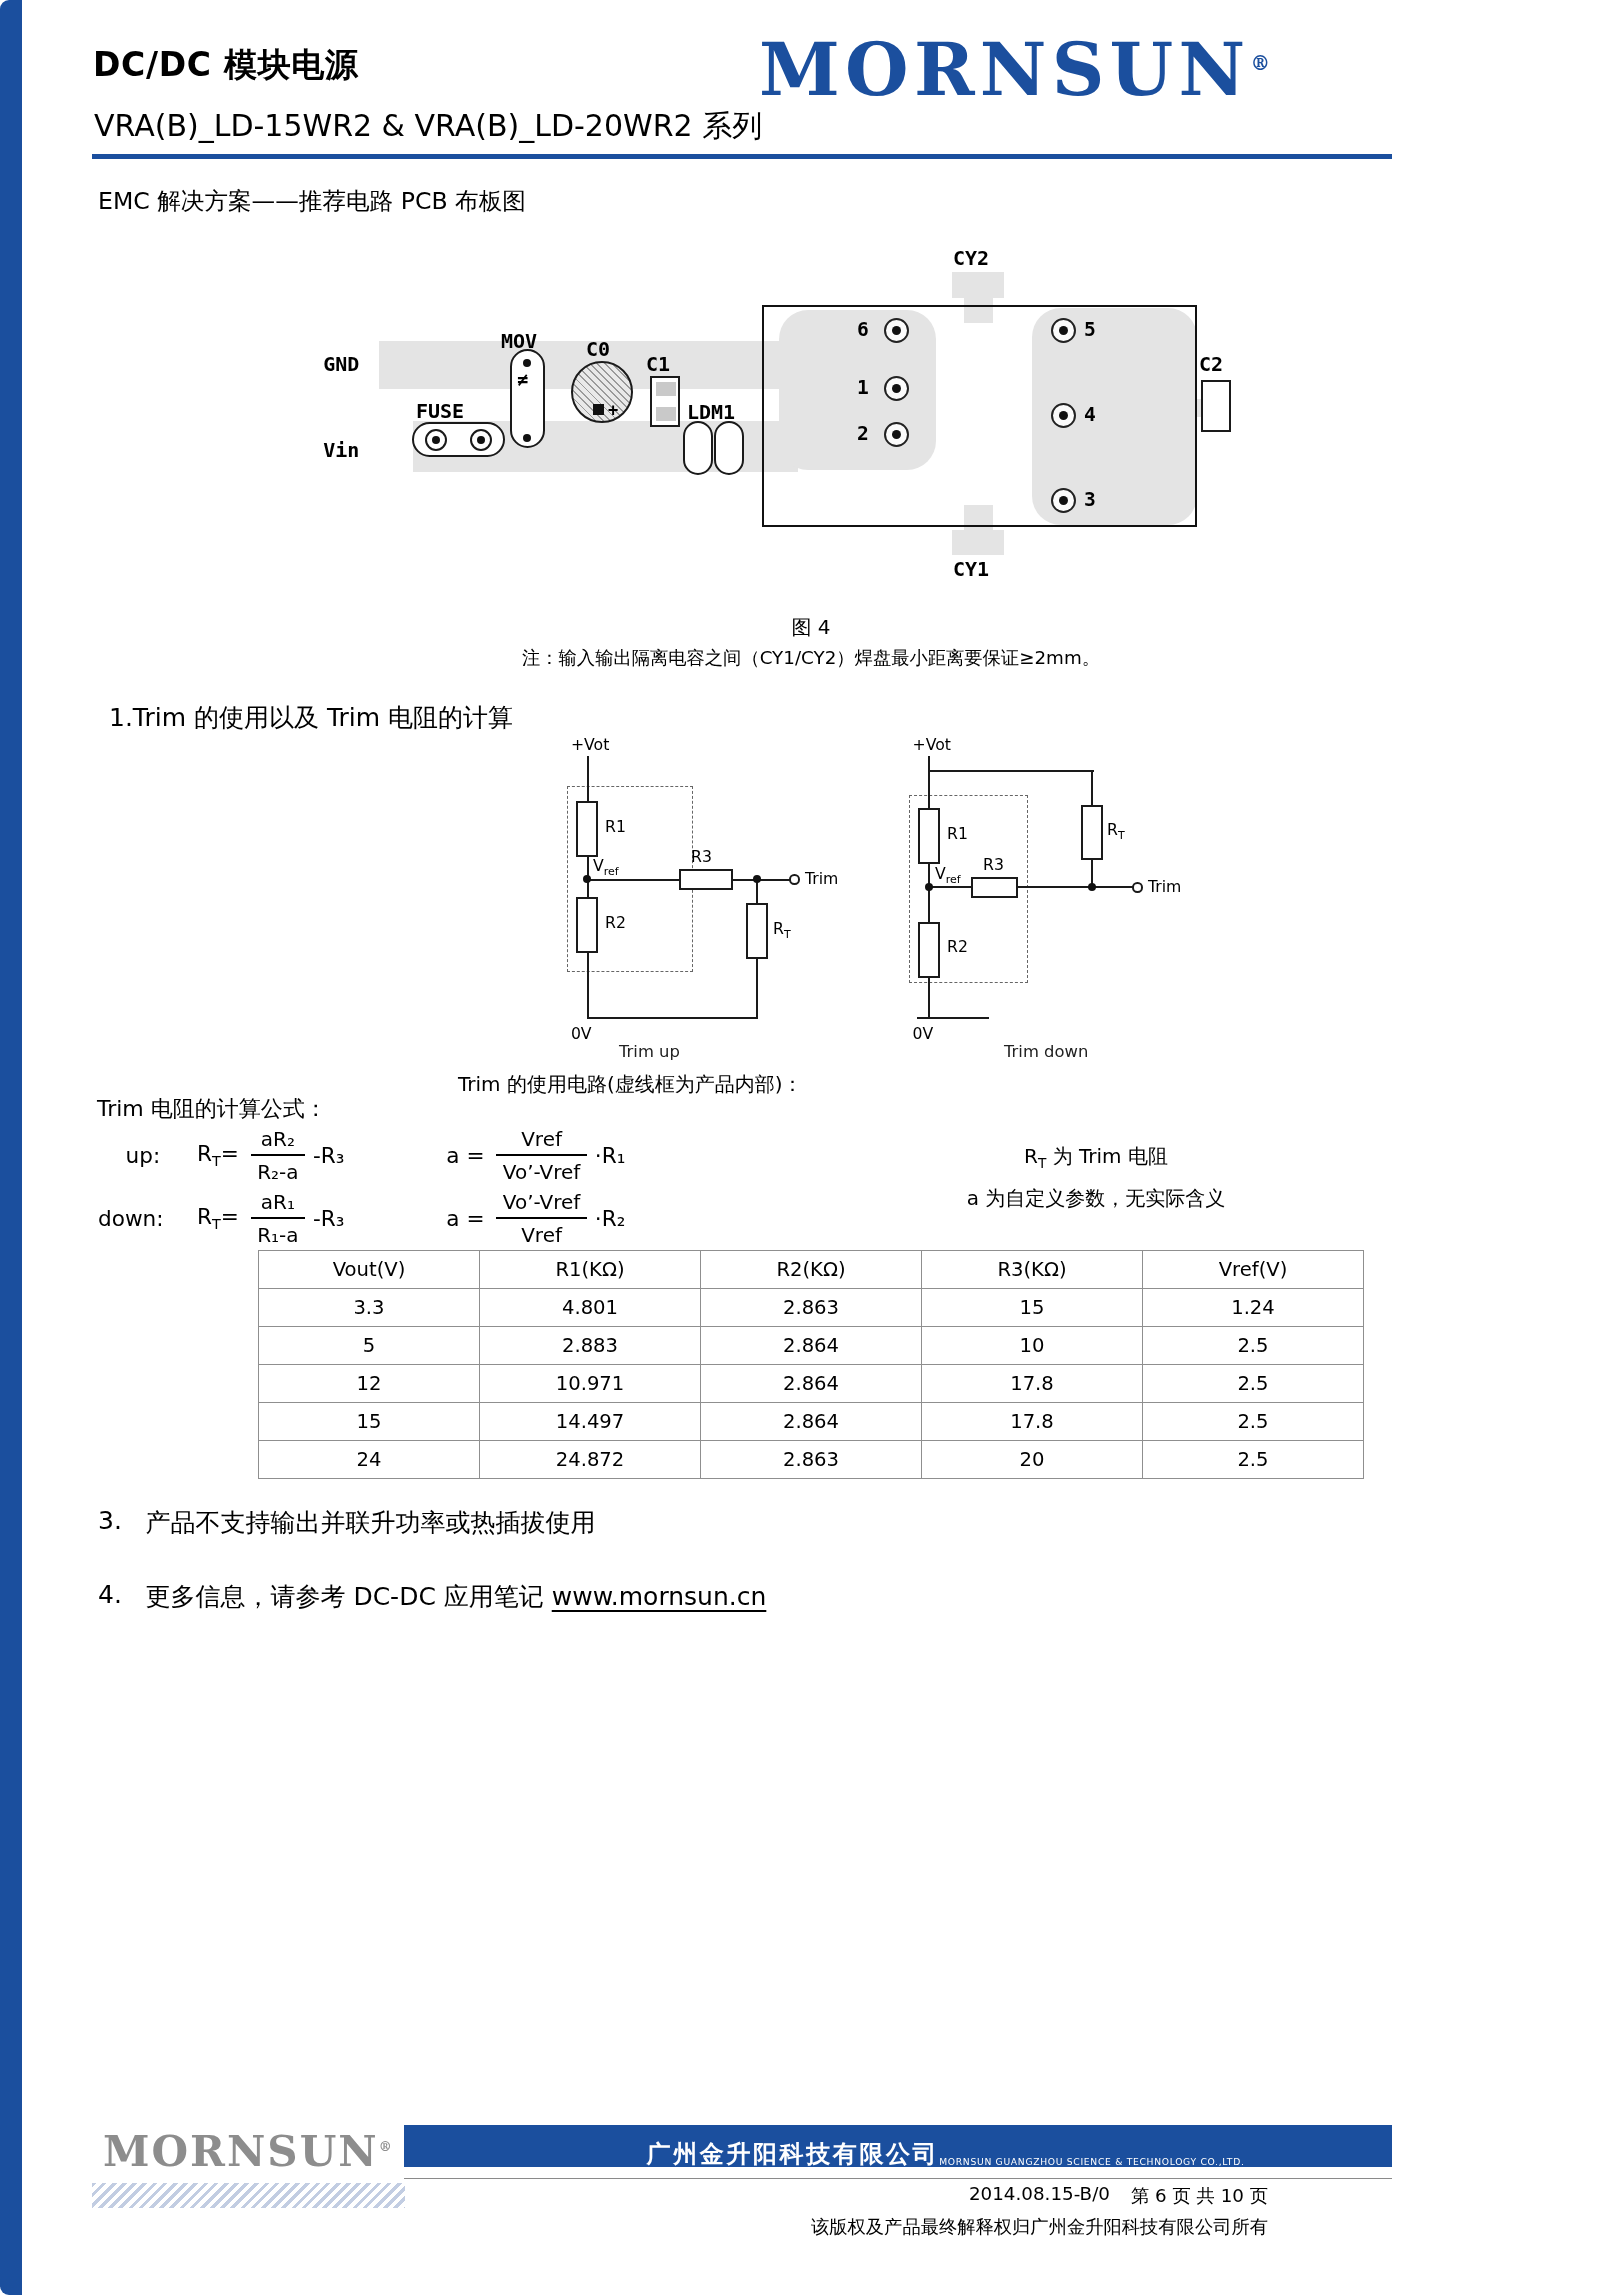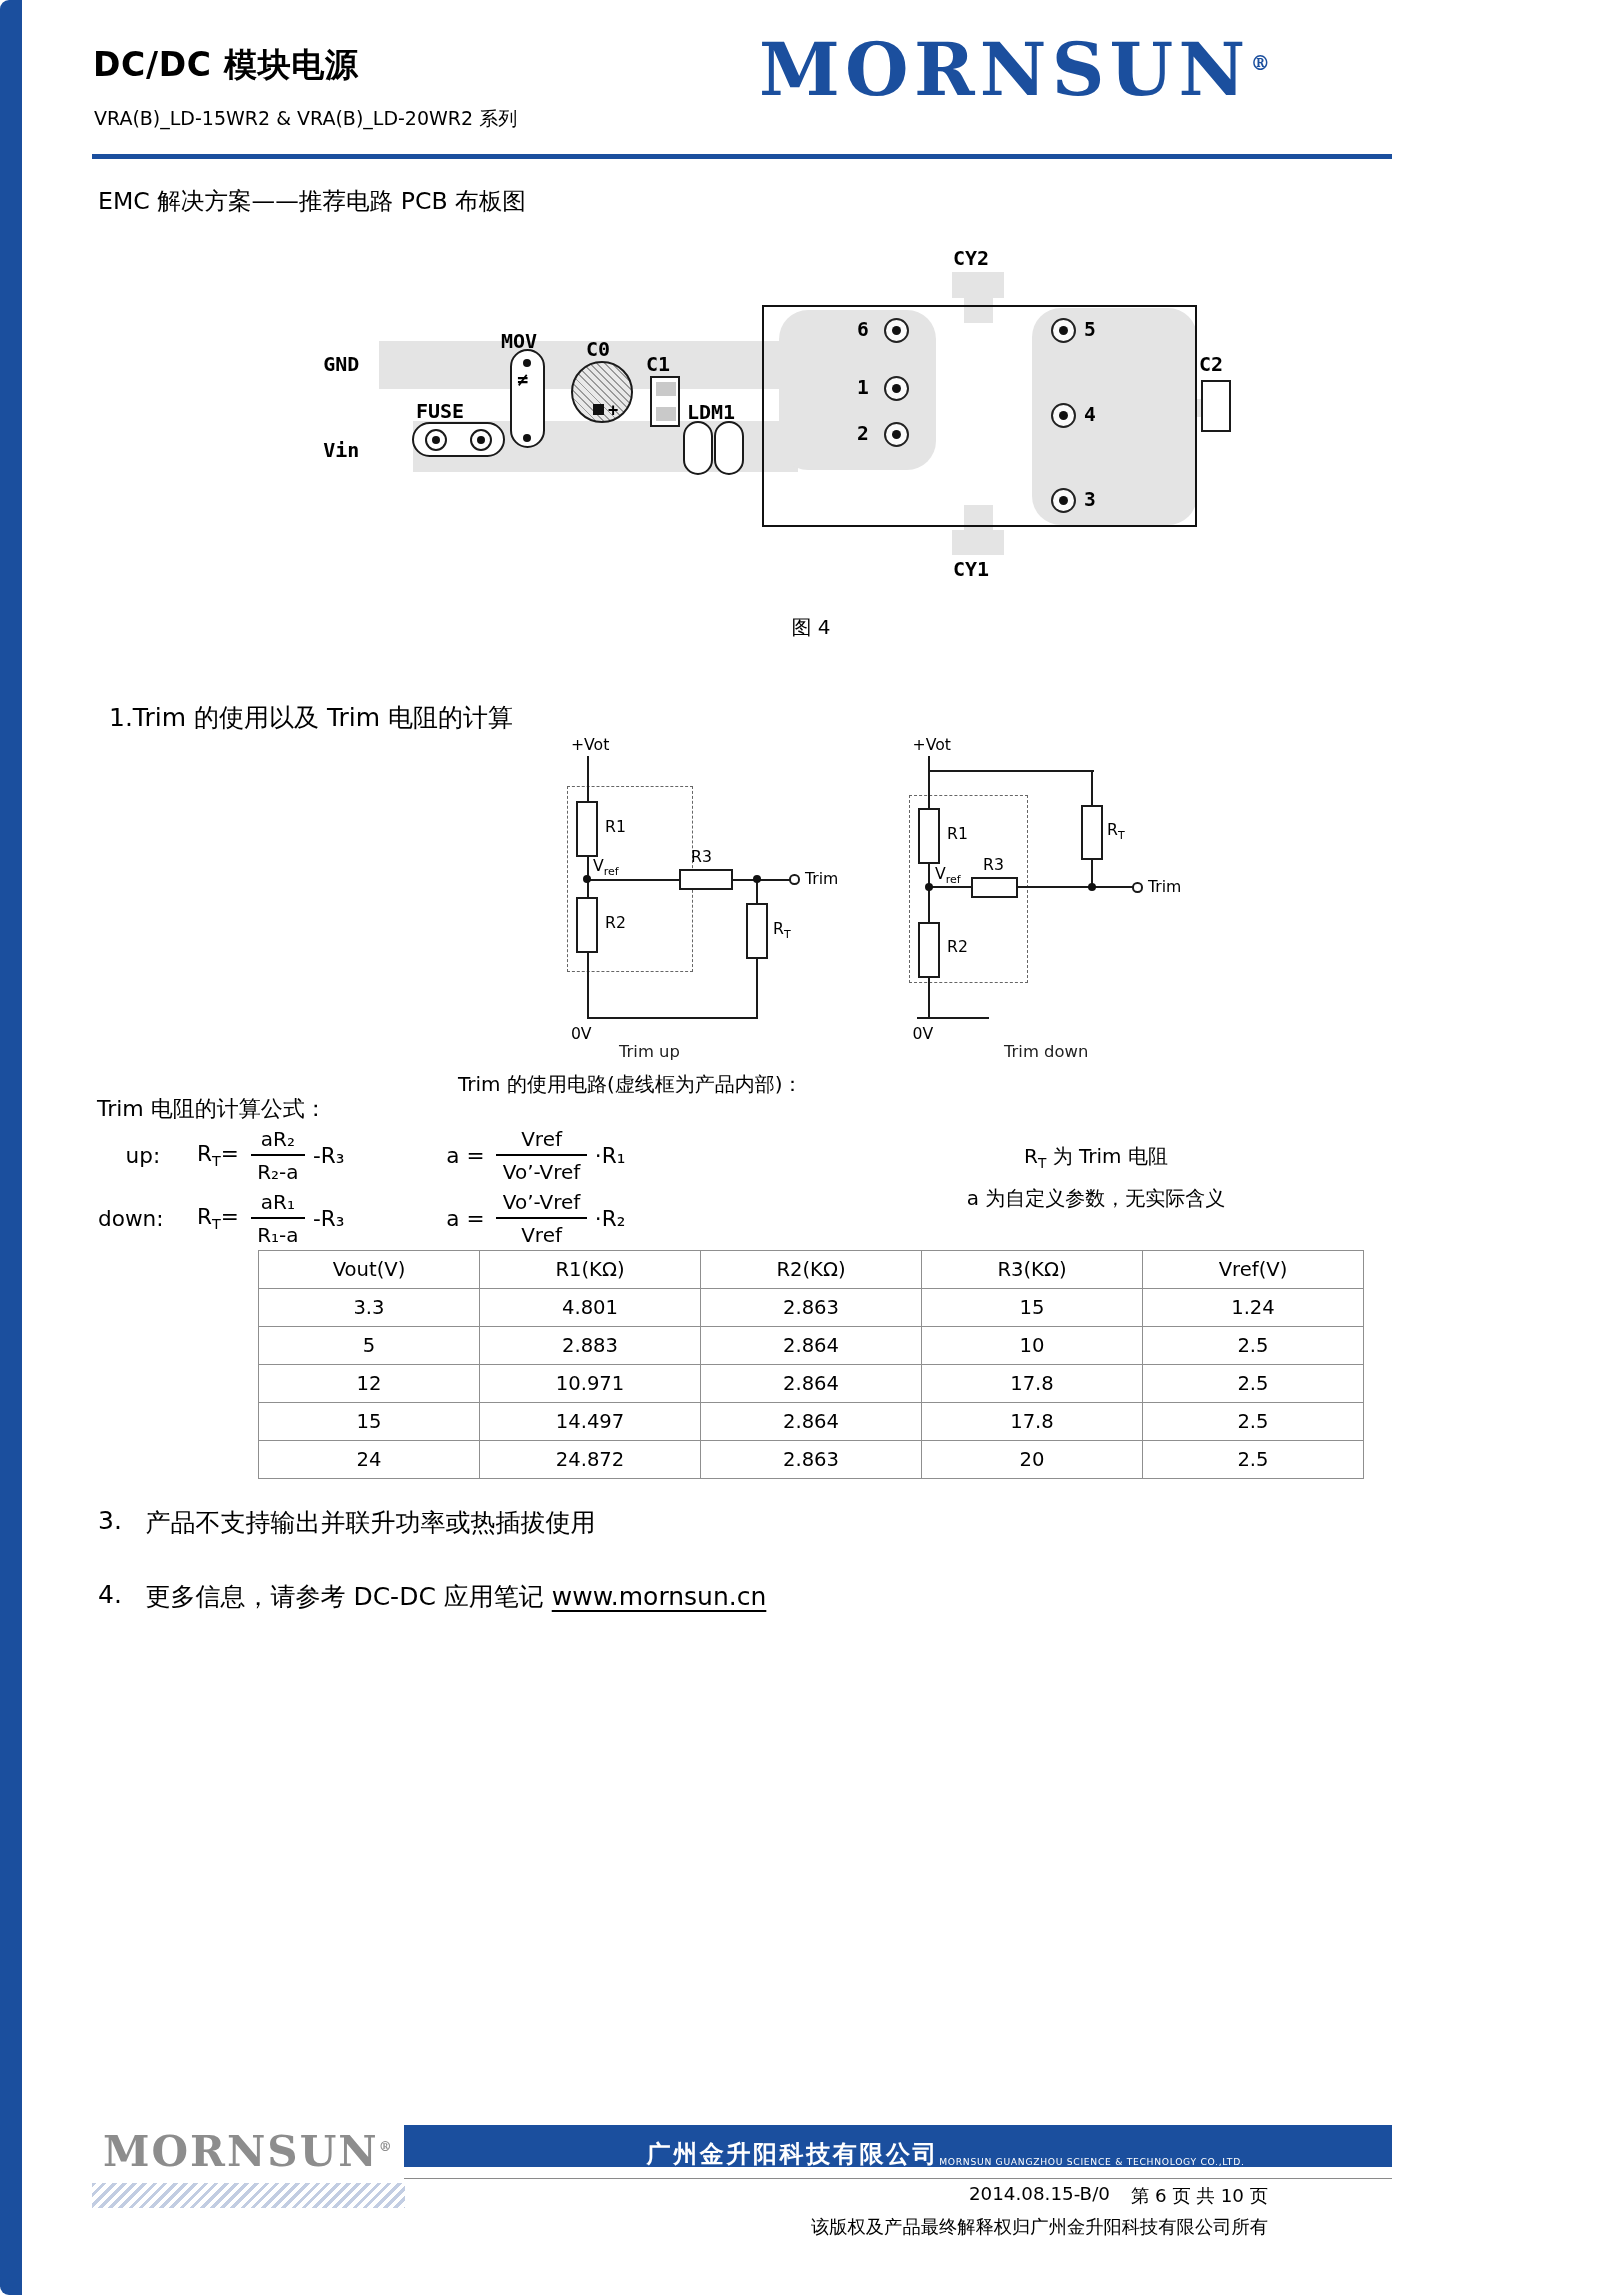--- a/index.html
+++ b/index.html
@@ -4,21 +4,21 @@
 <style>
   html,body { margin:0; padding:0; background:#ffffff; }
   .page { position:relative; width:1392px; height:2295px; background:#fff;
           font-family:"DejaVu Sans","Liberation Sans",sans-serif; color:#000; overflow:hidden;border-radius:9px; }
 
   
   .leftbar { position:absolute; left:0; top:0; width:22px; height:2295px; background:#1b4f9e; }
 
   
   .title { position:absolute; left:93px; top:43px; font-size:33px; font-weight:bold; letter-spacing:0.7px; }
-  .subtitle { position:absolute; left:94px; top:106px; font-size:19px; }
+  .subtitle { position:absolute; left:94px; top:106px; font-size:30px; }
   .brand { position:absolute; right:122px; top:33px; font-family:"DejaVu Serif","Liberation Serif",serif;
            font-weight:bold; font-size:73px; color:#1b4f9e; letter-spacing:5.2px; line-height:1; }
   .brand sup { font-size:19.6px; letter-spacing:0; }
   .hrule { position:absolute; left:92px; top:154px; width:1440px; height:5.2px; background:#1b4f9e; }
   .emc-heading { position:absolute; left:98px; top:185px; font-size:23.6px; }
 
   
   .pcb { position:absolute; left:314px; top:243px; width:995px; height:353px; }
   .gray { position:absolute; background:#e4e4e4; z-index:1; }
   .blob { border-radius:29px; }
@@ -170,20 +170,21 @@
     <div class="pin" style="left:737px;top:245px"></div>
     <div class="clabel" style="left:543px;top:75px;font-size:19.6px">6</div>
     <div class="clabel" style="left:543px;top:133px;font-size:19.6px">1</div>
     <div class="clabel" style="left:543px;top:179px;font-size:19.6px">2</div>
     <div class="clabel" style="left:770px;top:75px;font-size:19.6px">5</div>
     <div class="clabel" style="left:770px;top:160px;font-size:19.6px">4</div>
     <div class="clabel" style="left:770px;top:245px;font-size:19.6px">3</div>
   </div>
 
   <div class="fig-caption">图 4</div>
+  <div class="fig-note">注：输入输出隔离电容之间（CY1/CY2）焊盘最小距离要保证≥2mm。</div>
 
   <div class="trim-heading">1.Trim 的使用以及 Trim 电阻的计算</div>
 
   <div class="trimA">
     <span class="tl" style="left:7.9px;top:2.6px">+Vot</span>
     <div class="wire" style="left:23.6px;top:23.6px;width:2px;height:263px"></div>
     <div class="res2" style="left:13px;top:69px;width:22px;height:56px"></div>
     <span class="tl" style="left:42px;top:85px">R1</span>
     <div class="jdot" style="left:20px;top:143px"></div>
     <span class="tl" style="left:30px;top:124px"><span>V</span><sub>ref</sub></span>

